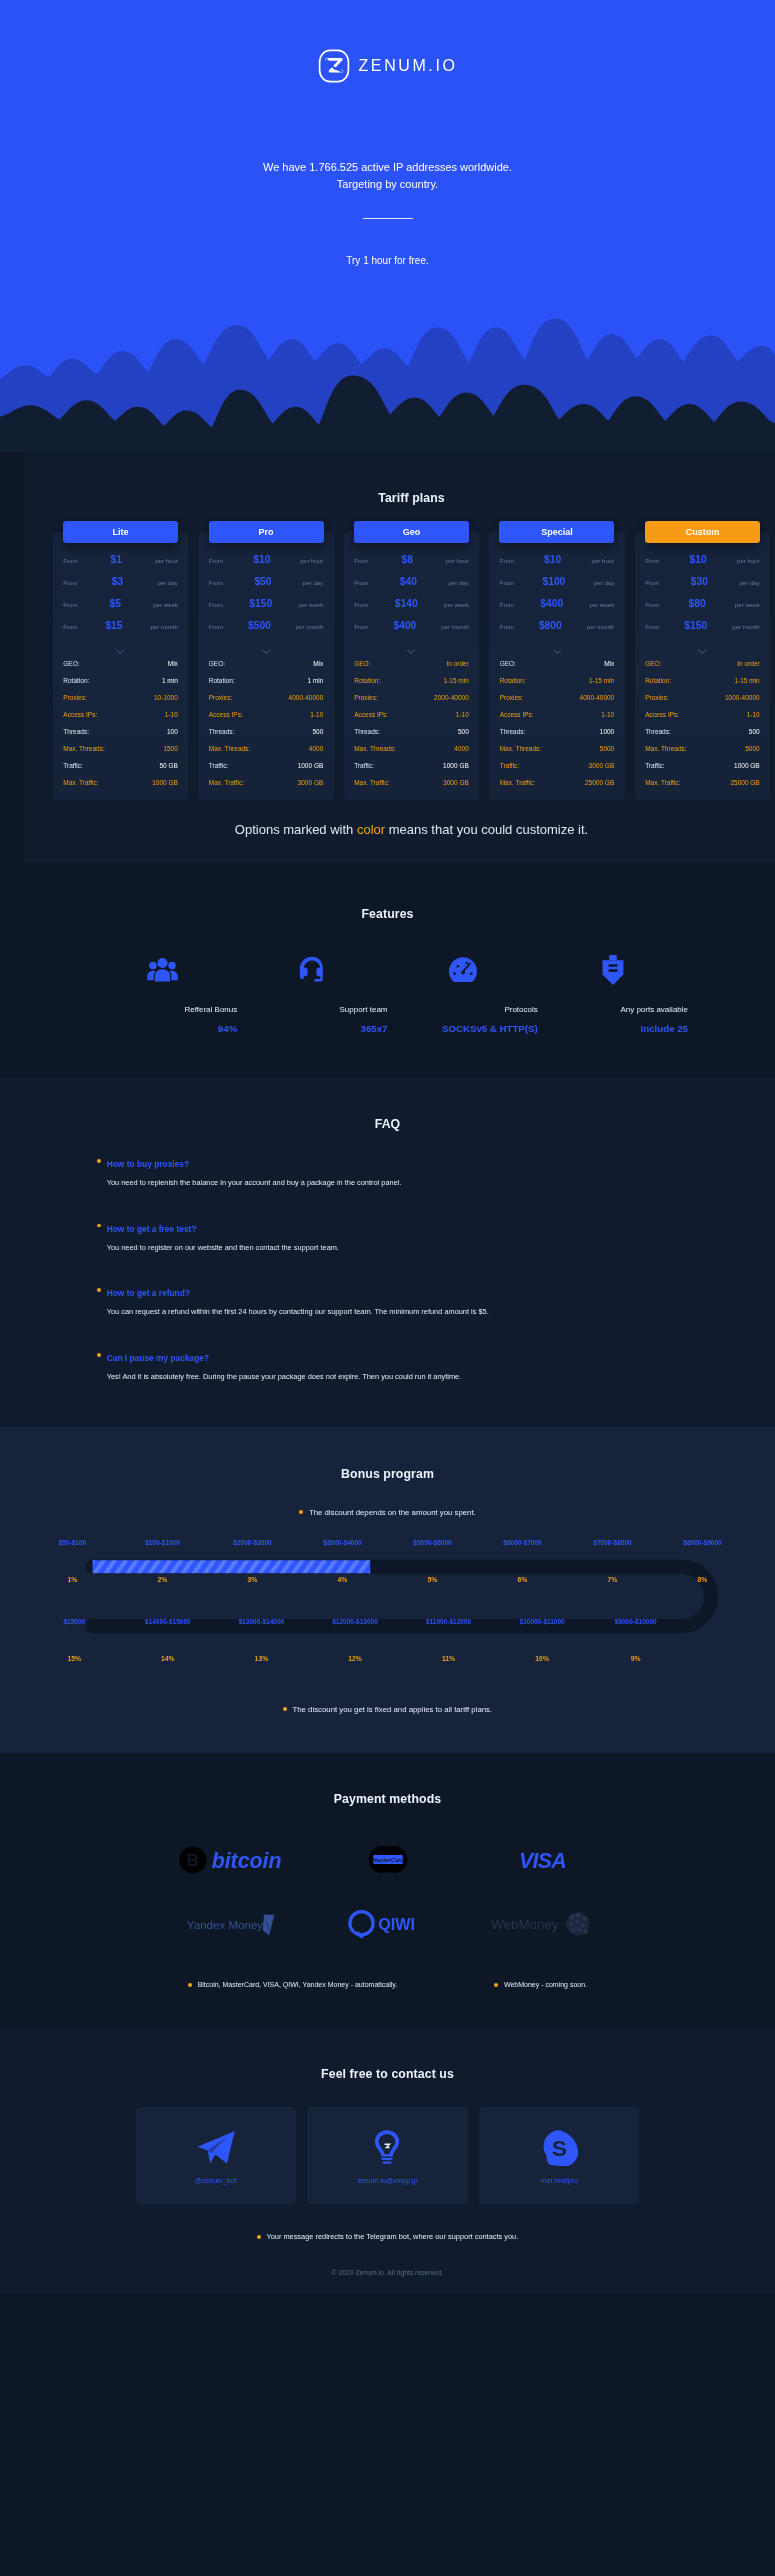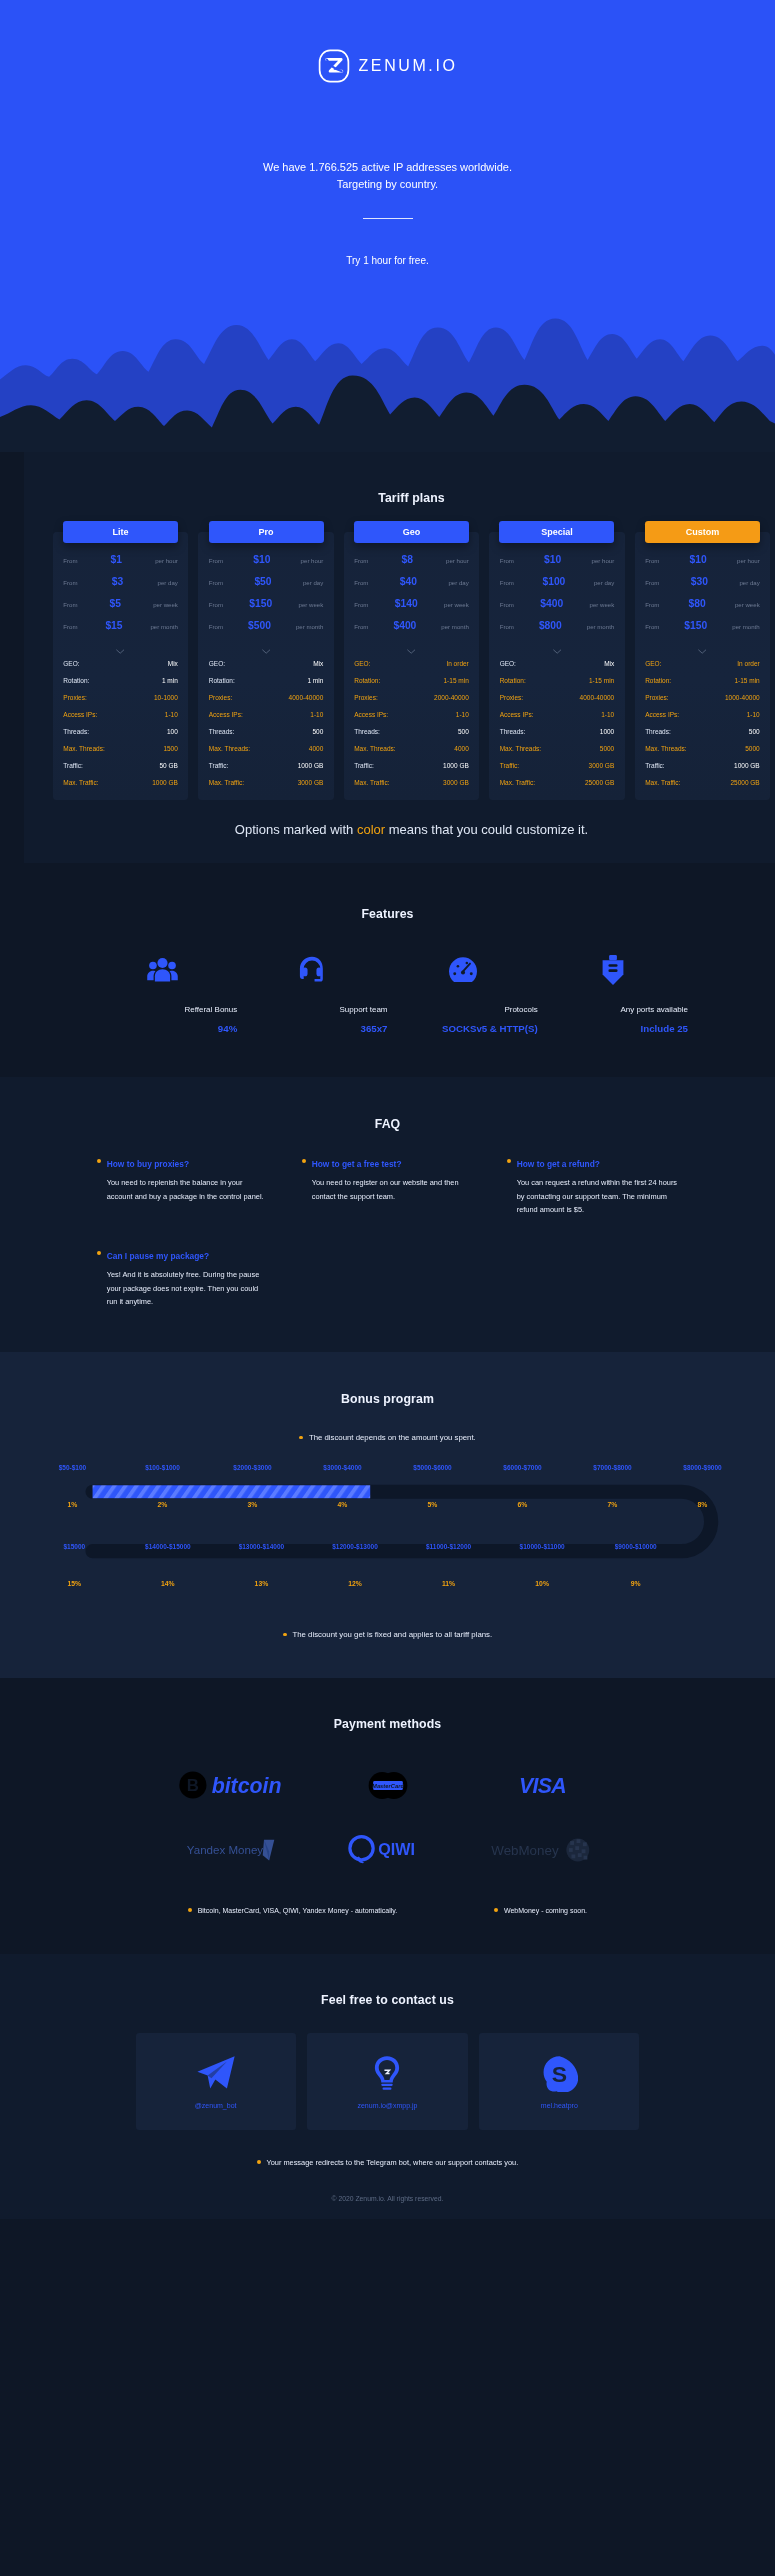--- a/index.html
+++ b/index.html
@@ -106,21 +106,21 @@
   }
   .feat{text-align:right;}
   .feat-icon{height:39px;display:flex;align-items:center;justify-content:center;}
   .feat-icon svg{fill:#2f56fb;}
   .feat-label{font-size:8px;color:#e8eefc;margin-top:15.5px;}
   .feat-value{font-size:9.7px;color:#2f56fb;font-weight:700;margin-top:8.4px;}
 
   
   .faq-sec{background:#101b2d;padding:40px 0 43px;}
   .faq-grid{
-    display:grid;grid-template-columns:1fr 1fr 1fr;
+    display:grid;grid-template-columns:1fr;
     column-gap:39px;row-gap:28px;width:581px;margin:28px auto 0;gap:34px;
   }
   .faq-q{
     display:flex;align-items:flex-start;
     font-size:8.4px;font-weight:700;color:#2f56fb;
   }
   .faq-a{
     font-size:7.4px;line-height:1.85;color:#e8eefc;
     margin-top:7px;padding-left:9.7px;
   }

